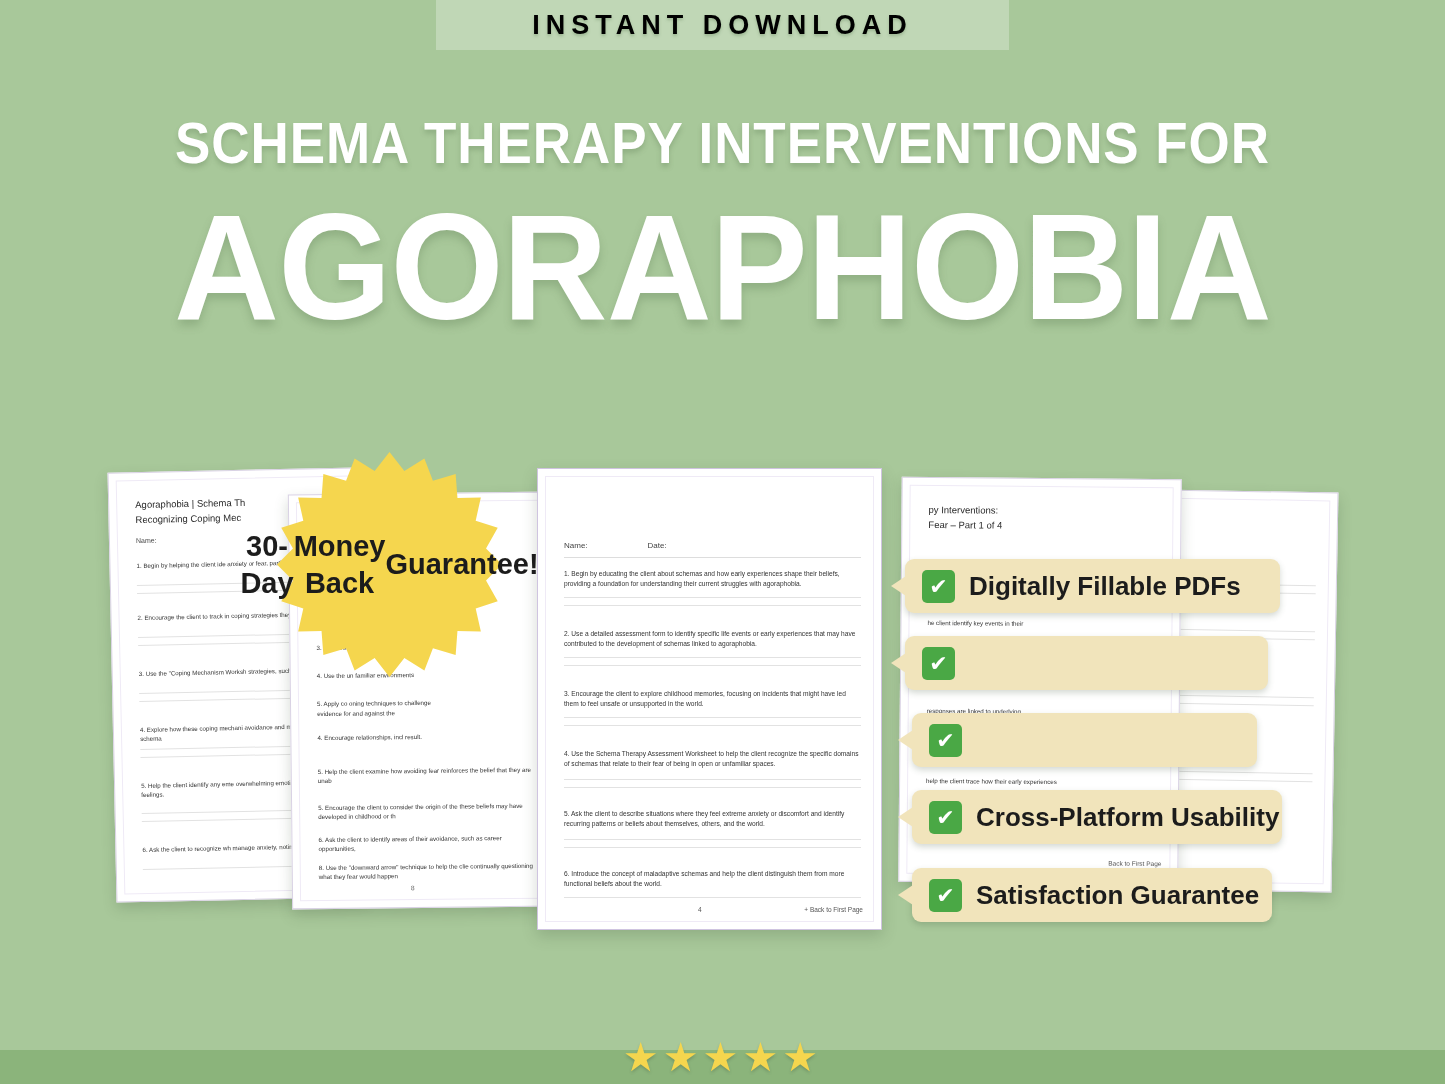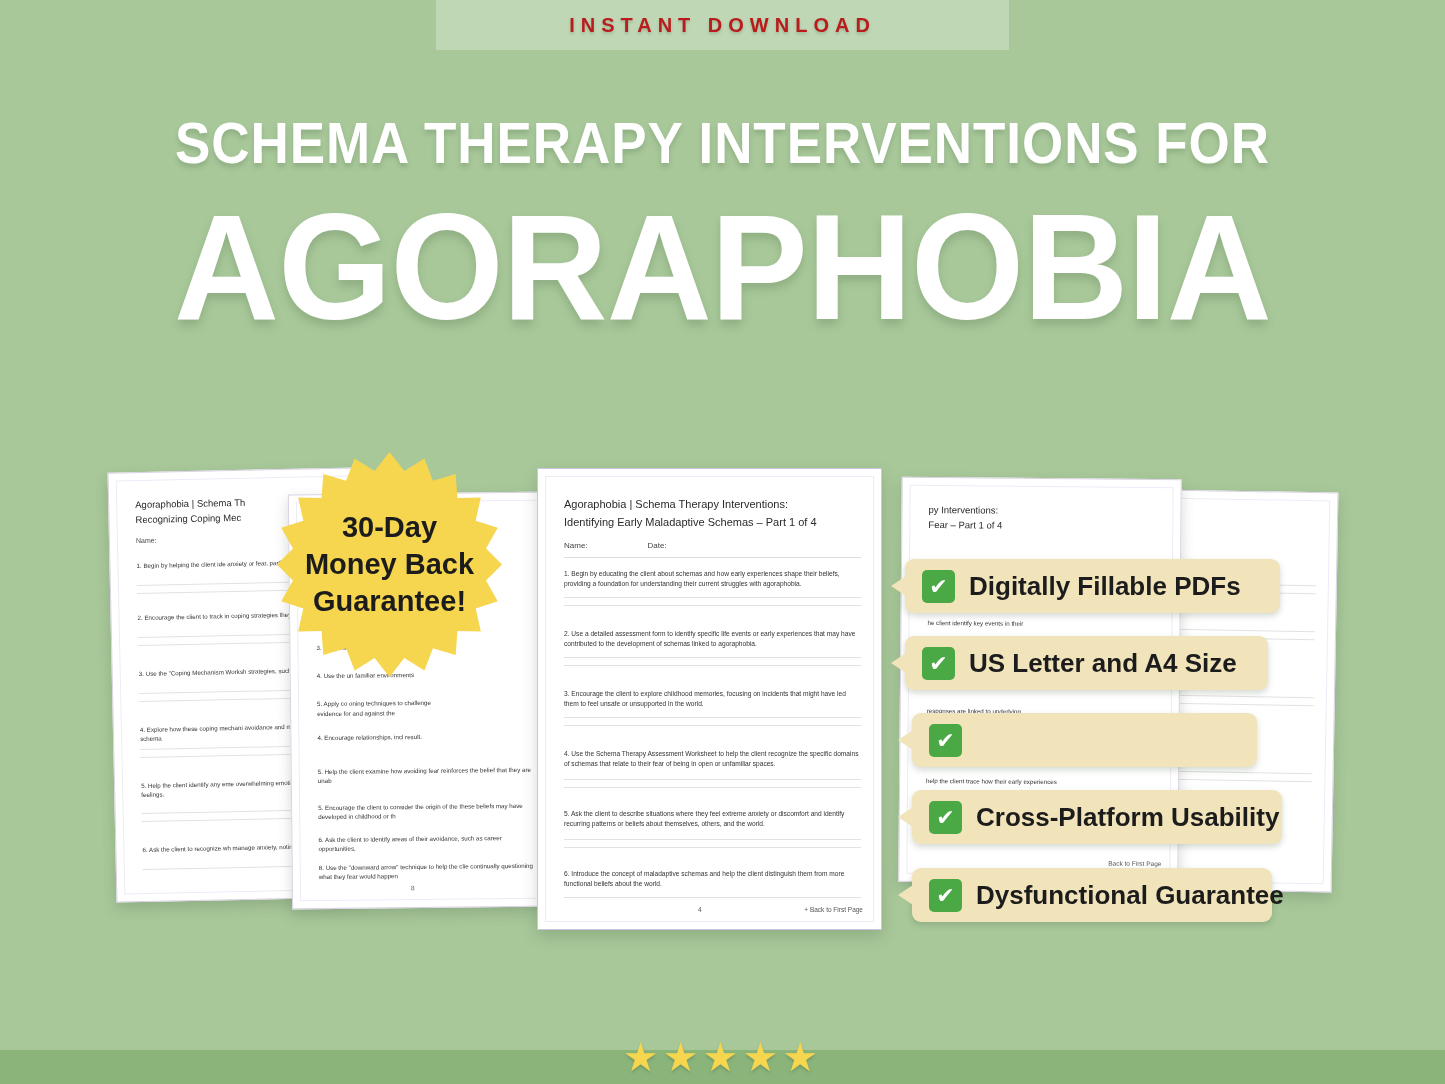--- a/index.html
+++ b/index.html
@@ -23,22 +23,22 @@
     background: #8bb47b;
   }
 
   
   #instant-banner {
     position: absolute; left: 436px; top: 0; width: 573px; height: 50px;
     background: rgba(255,255,255,0.28);
     display: flex; align-items: center; justify-content: center;
   }
   #instant-banner .txt {
-    color: #b91c1c;
-    font-size: 20px;
+    color: #000000;
+    font-size: 27px;
     font-weight: bold;
     letter-spacing: 6px;
     font-family: "Liberation Sans", sans-serif;
     text-shadow: 0 2px 3px rgba(90,120,80,0.35);
   }
 
   
   #headline-sub {
     position: absolute; left: 0; top: 110px; width: 1445px;
     text-align: center;
@@ -114,21 +114,21 @@
       98.1% 66.3%, 88.3% 69.5%, 90.6% 79.8%, 80.2% 79.6%, 79.4% 90.2%, 69.3% 87.2%,
       65.5% 97.1%, 56.6% 91.6%, 50% 100%, 43.4% 91.6%, 34.5% 97.1%, 30.7% 87.2%,
       20.6% 90.2%, 19.8% 79.6%, 9.4% 79.8%, 11.7% 69.5%, 1.9% 66.3%, 7.1% 57.1%,
       0% 50%, 7.1% 42.9%, 1.9% 33.7%, 11.7% 30.5%, 9.4% 20.2%, 19.8% 20.4%,
       20.6% 9.8%, 30.7% 12.8%, 34.5% 2.9%, 43.4% 8.4%
     );
     filter: drop-shadow(0 4px 7px rgba(60,80,55,0.30));
   }
   #guarantee-badge .badge-text {
     position: absolute; inset: 0;
-    display: flex; flex-direction: column; align-items: center; justify-content: center;
+    display: flex; flex-direction: row; align-items: center; justify-content: center;
     color: #1c1c1c;
     font-size: 29px; font-weight: bold; line-height: 37px; text-align: center;
     font-family: "Liberation Sans", sans-serif;
   }
 
   
   .feature {
     position: absolute;
     height: 54px;
     background: #f1e4bb;
@@ -287,24 +287,20 @@
   <div class="doc-item" style="top:140px;">he client identify key events in their</div>
   <div class="doc-item" style="top:164px;">reness and understanding.</div>
   <div class="doc-item" style="top:228px;">responses are linked to underlying</div>
   <div class="doc-item" style="top:298px;">help the client trace how their early experiences</div>
   <div class="doc-item" style="top:316px;">and then re-view the world as unsafe.</div>
   <div class="doc-foot" style="right:16px;">Back to First Page</div>
 </div>
 
 <div class="doc" id="doc-front">
   <div class="doc-inner"></div>
-  <div class="doc-title">
-    <div>Agoraphobia | Schema Therapy Interventions:</div>
-    <div>Identifying Early Maladaptive Schemas  – Part 1 of 4</div>
-  </div>
   <div class="doc-fields">
     <span>Name:</span>
     <span>Date:</span>
   </div>
   <div class="doc-rule" style="left:26px; right:20px; top:88px;"></div>
 
   <div class="doc-item" style="top:100px;">1. Begin by educating the client about schemas and how early experiences shape their beliefs, providing a foundation for understanding their current struggles with agoraphobia.</div>
   <div class="doc-lines" style="top:128px;">
       <i></i>
       <i></i>
@@ -354,35 +350,34 @@
 
 <div class="feature" style="left:905px; top:559px; width:375px;">
   <span class="tail"></span>
   <span class="check">✔</span>
   <span class="flabel">Digitally Fillable PDFs</span>
 </div>
 
 <div class="feature" style="left:905px; top:636px; width:363px;">
   <span class="tail"></span>
   <span class="check">✔</span>
-  <span class="flabel">US Letter and A4 Size</span>
 </div>
 
 <div class="feature" style="left:912px; top:713px; width:345px;">
   <span class="tail"></span>
   <span class="check">✔</span>
 </div>
 
 <div class="feature" style="left:912px; top:790px; width:370px;">
   <span class="tail"></span>
   <span class="check">✔</span>
   <span class="flabel">Cross-Platform Usability</span>
 </div>
 
 <div class="feature" style="left:912px; top:868px; width:360px;">
   <span class="tail"></span>
   <span class="check">✔</span>
-  <span class="flabel">Dysfunctional Guarantee</span>
+  <span class="flabel">Satisfaction Guarantee</span>
 </div>
 
 <div id="caption">
 </div>
 <div id="stars">★★★★★</div>
 
 </body></html>

